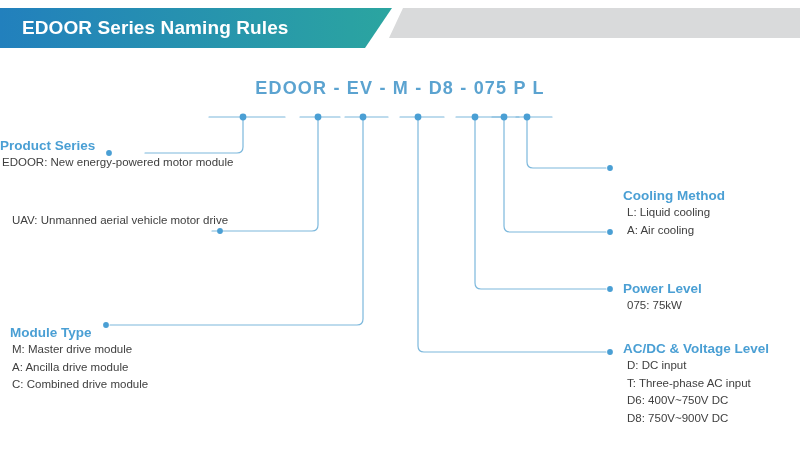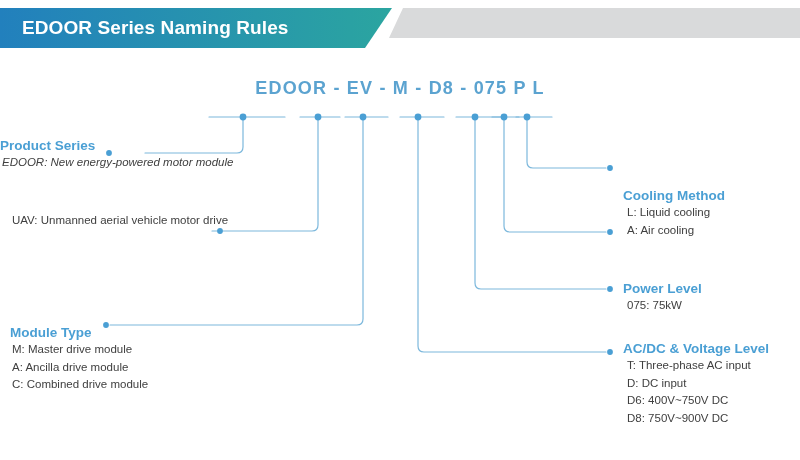--- a/index.html
+++ b/index.html
@@ -46,21 +46,21 @@
   .blk .ln{
     color:#404040;
     font-size:11.5px;
     line-height:17.5px;
     white-space:nowrap;
   }
   .blk.right .hd{padding-left:9px;}
   .blk.right .ln{padding-left:13px;}
 
   .b-product{left:0;top:138px;}
-  .b-product .ln{padding-left:2px;font-style:italic;}
+  .b-product .ln{padding-left:2px;}
   .b-ev{left:10px;top:212px;}
   .b-ev .ln{padding-left:2px;}
   .b-module{left:10px;top:325px;}
   .b-module .ln{padding-left:2px;}
 
   .b-cooling{left:614px;top:160px;margin-top:28px;}
   .b-power{left:614px;top:281px;}
   .b-acdc{left:614px;top:341px;}
 </style>
 </head>
@@ -152,19 +152,19 @@
     <div class="ln">A: Air cooling</div>
   </div>
 
   <div class="blk right b-power">
     <div class="hd">Power Level</div>
     <div class="ln">075:  75kW</div>
   </div>
 
   <div class="blk right b-acdc">
     <div class="hd">AC/DC &amp; Voltage Level</div>
+    <div class="ln">D: DC input</div>
     <div class="ln">T: Three-phase AC input</div>
-    <div class="ln">D: DC input</div>
     <div class="ln">D6: 400V~750V DC</div>
     <div class="ln">D8: 750V~900V DC</div>
   </div>
 
 </div>
 
 </body></html>

